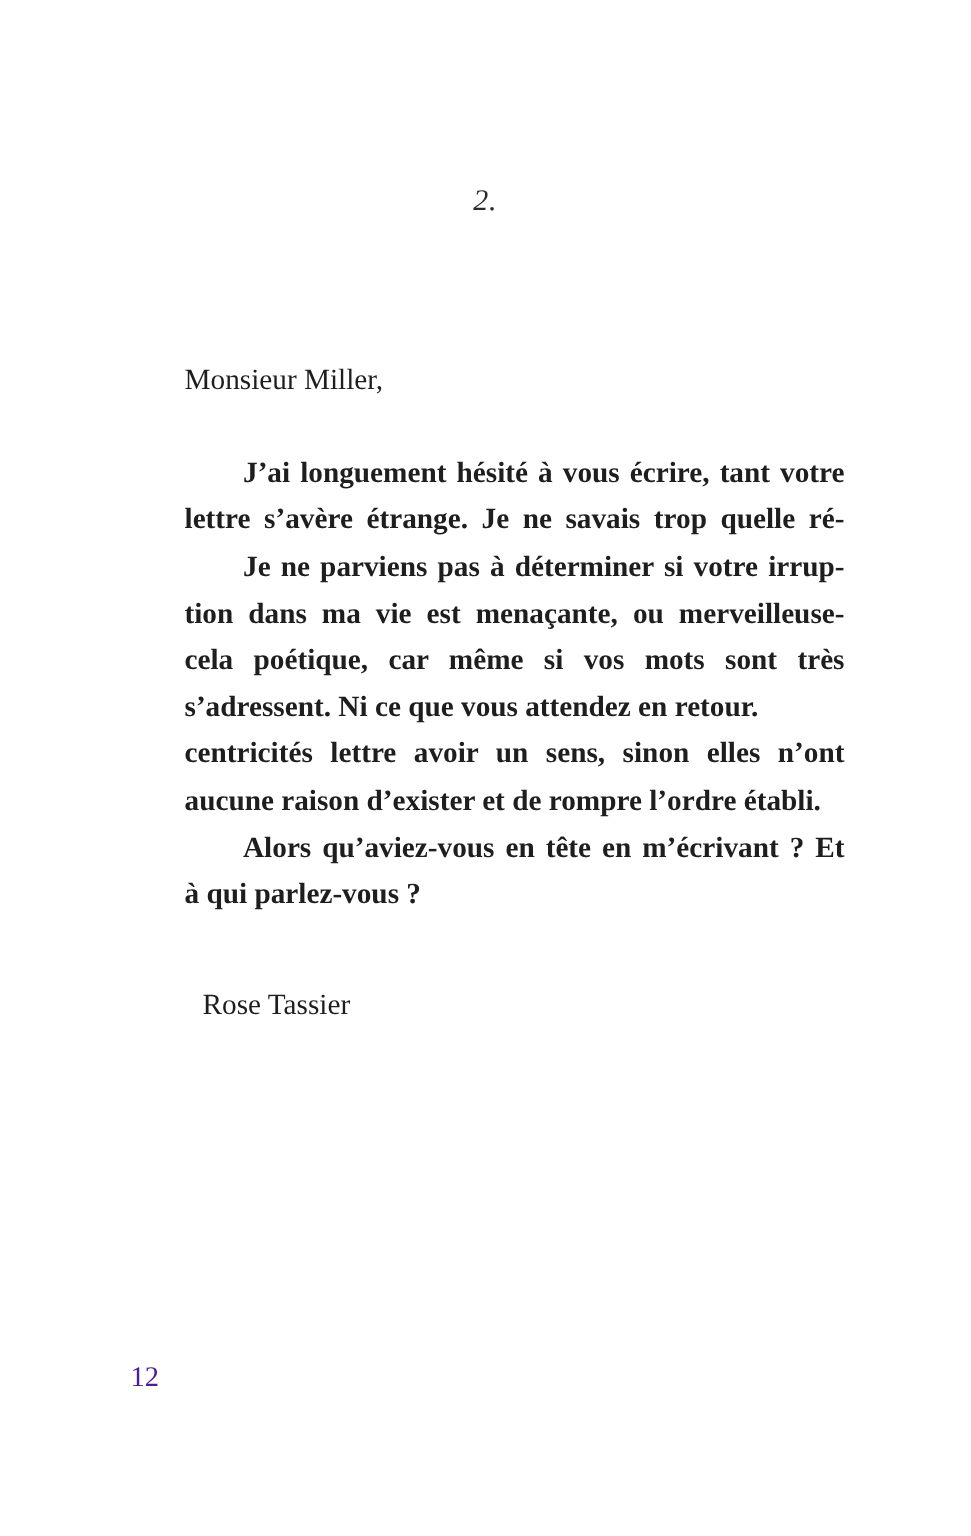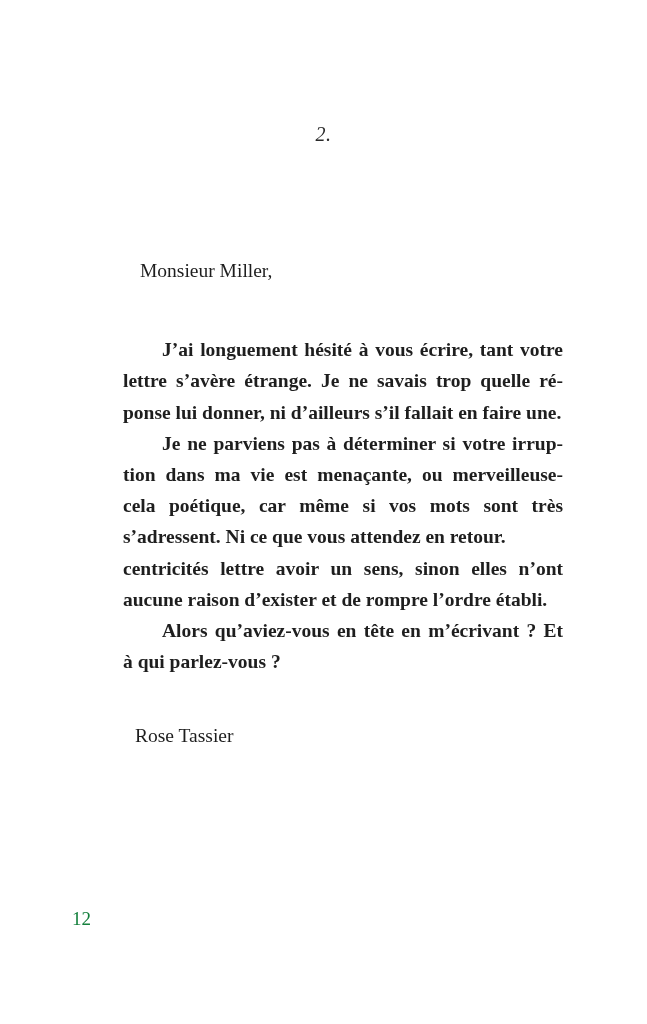--- a/index.html
+++ b/index.html
@@ -29,21 +29,21 @@
     .letter {
       position: absolute;
       left: 84px;
       top: 238px;
       width: 479px;
       font-size: 19.5px;
       line-height: 31.2px;
     }
     .salutation {
       text-indent: 39px;
-      margin: 17px;
+      margin: 0;
     }
     .para {
       margin: 0;
       text-indent: 39px;
       text-align: justify;
       text-align-last: left;
       hyphens: manual;
     }
     .line {
       display: block;
@@ -60,39 +60,38 @@
     }
     .gap {
       height: 31px;
     }
     .signature {
       margin: 12px;
       text-indent: 39px;
     }
     .page-number {
       position: absolute;
-      left: 72px;
+      left: 87px;
       top: 908px;
       font-size: 19px;
-      color: #15803d;
+      color: #4c1d95;
     }
   </style>
 </head>
 <body>
 
 <div class="chapter-number">2.</div>
 
 <div class="letter">
   <p class="salutation">Monsieur Miller,</p>
   <div class="gap"></div>
 
   <div class="para">
     <span class="line indent">J’ai longuement hésité à vous écrire, tant votre</span>
     <span class="line">lettre s’avère étrange. Je ne savais trop quelle ré-</span>
-    <span class="line last">ponse lui donner, ni d’ailleurs s’il fallait en faire une.</span>
   </div>
 
   <div class="para">
     <span class="line indent">Je ne parviens pas à déterminer si votre irrup-</span>
     <span class="line">tion dans ma vie est menaçante, ou merveilleuse-</span>
     <span class="line">cela poétique, car même si vos mots sont très</span>
     <span class="line last">s’adressent. Ni ce que vous attendez en retour.</span>
   </div>
 
   <div class="para">

